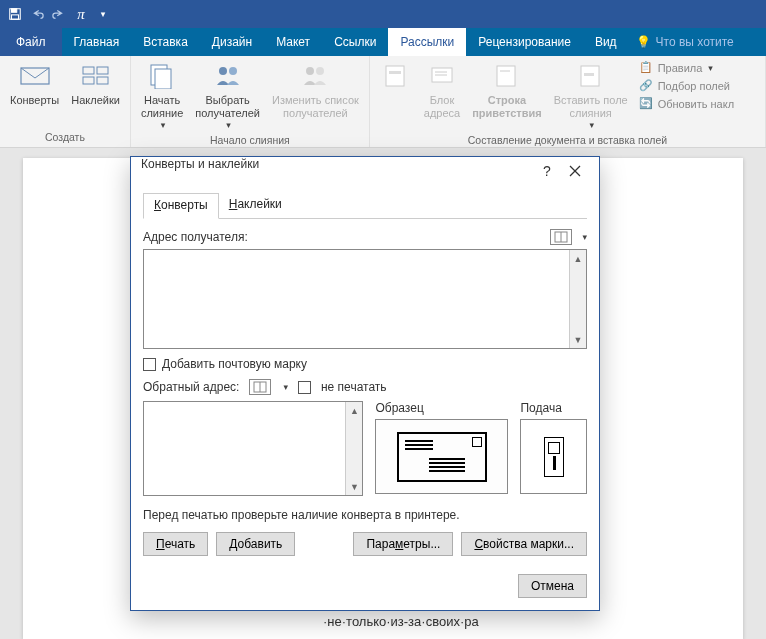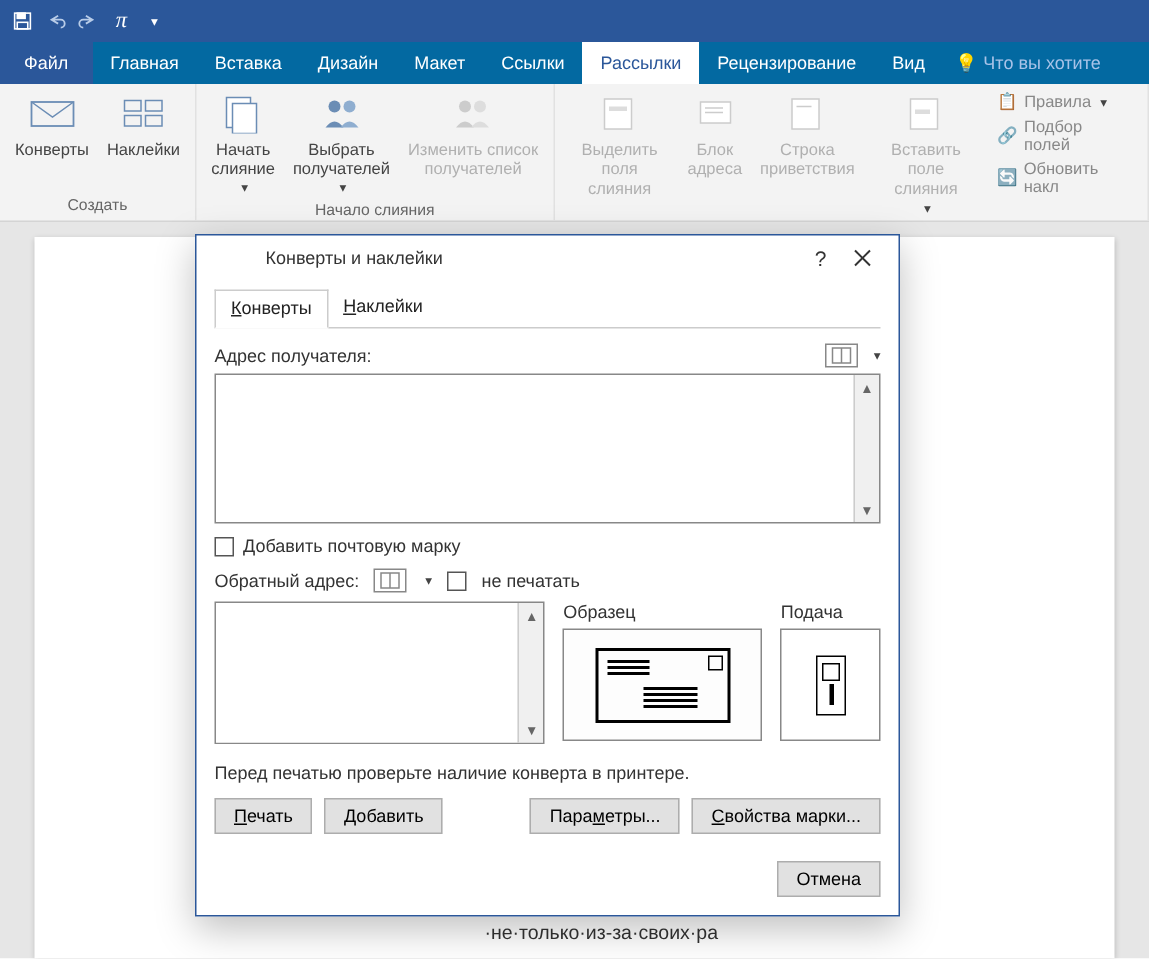--- a/index.html
+++ b/index.html
@@ -31,21 +31,21 @@
 .ribbon-small-btn .sicon { width: 14px; height: 14px; display:inline-block; }
 
 
 .doc { position: absolute; top: 148px; left: 0; right: 0; bottom: 0; background: #e6e6e6; display:flex; justify-content:center; padding-top: 10px; }
 .page { width: 720px; background: #fff; box-shadow: 0 1px 4px rgba(0,0,0,.2); padding: 120px 40px 0 300px; font-size: 13px; color: #333; line-height: 1.9; }
 .page a { color: #2b579a; }
 .doc-line { white-space: nowrap; }
 
 
 .dialog { position: absolute; left: 130px; top: 156px; width: 470px; background: #fff; border: 1px solid #2b579a; box-shadow: 0 8px 24px rgba(0,0,0,.25); }
-.dlg-title { height: 30px; display: flex; align-items: center; padding: 0 10px; font-size: 12px; color: #333; margin-left: 36px; }
+.dlg-title { height: 30px; display: flex; align-items: flex-start; padding: 0 10px; font-size: 12px; color: #333; }
 .dlg-title .gap { flex: 1; }
 .dlg-close, .dlg-help { width: 28px; height: 28px; display:flex; align-items:center; justify-content:center; font-size: 14px; cursor:pointer; }
 .dlg-body { padding: 6px 12px 10px; font-size: 12px; color: #333; }
 .dlg-tabs { display:flex; border-bottom: 1px solid #ccc; margin-bottom: 10px; }
 .dlg-tab { padding: 4px 10px 6px; font-size: 12px; cursor:pointer; color: #222; position:relative; }
 .dlg-tab .ul { text-decoration: underline; }
 .dlg-tab.active { border: 1px solid #ccc; border-bottom: 1px solid #fff; margin-bottom: -1px; background:#fff; }
 .field-row { display:flex; align-items:center; gap: 8px; margin-bottom: 4px; }
 .field-label { flex:1; }
 .addr-box { width: 100%; height: 100px; border:1px solid #888; display:flex; position:relative; }
@@ -192,42 +192,40 @@
 
   <div class="ribbon-group" style="flex:1;">
     <div class="ribbon-row">
       <div class="ribbon-btn disabled">
         <div class="icon">
             <svg width="26" height="26">
               <rect x="3" y="3" width="18" height="20" fill="#fff" stroke="#ccc"></rect>
               <rect x="6" y="8" width="12" height="3" fill="#ddd"></rect>
             </svg>
           </div>
-        <div class="label" style="white-space:pre-line;">Выделить
-поля слияния</div>
       </div>
       <div class="ribbon-btn disabled">
         <div class="icon">
             <svg width="26" height="26">
               <rect x="3" y="5" width="20" height="14" fill="#fff" stroke="#ccc"></rect>
               <line x1="6" y1="9" x2="18" y2="9" stroke="#ccc"></line>
               <line x1="6" y1="12" x2="18" y2="12" stroke="#ccc"></line>
             </svg>
           </div>
         <div class="label" style="white-space:pre-line;">Блок
 адреса</div>
       </div>
       <div class="ribbon-btn disabled">
         <div class="icon">
             <svg width="26" height="26">
               <rect x="3" y="3" width="18" height="20" fill="#fff" stroke="#ccc"></rect>
               <line x1="6" y1="8" x2="16" y2="8" stroke="#ccc"></line>
             </svg>
           </div>
-        <div class="label" style="white-space:pre-line;">Строка
+        <div class="label" style="white-space:pre-line;font-weight:bold;">Строка
 приветствия</div>
       </div>
       <div class="ribbon-btn disabled">
         <div class="icon">
             <svg width="26" height="26">
               <rect x="3" y="3" width="18" height="20" fill="#fff" stroke="#ccc"></rect>
               <rect x="6" y="10" width="10" height="3" fill="#ddd"></rect>
             </svg>
           </div>
         <div class="label" style="white-space:pre-line;">Вставить поле

